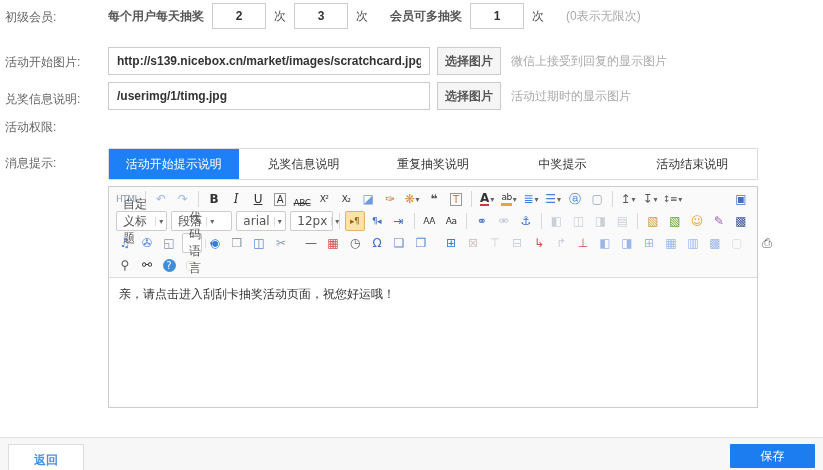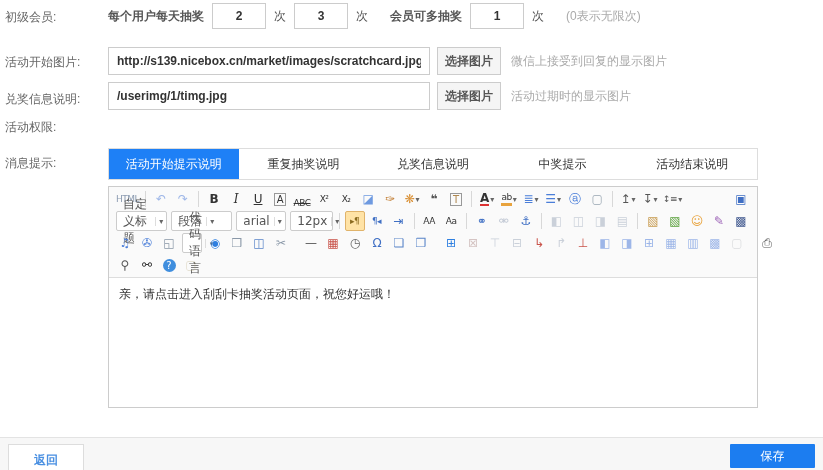--- a/index.html
+++ b/index.html
@@ -109,24 +109,24 @@
     <button class="pick-btn">选择图片</button>
     <span class="hint" style="margin-left:10px">活动过期时的显示图片</span>
   </div>
 
 
   <div class="tabbar">
       <div class="tab active">
         <span class="g">活动开始提示说明</span>
       </div>
       <div class="tab">
-        <span class="g">重复抽奖说明</span>
+        <span class="g">兑奖信息说明</span>
       </div>
       <div class="tab">
-        <span class="g">兑奖信息说明</span>
+        <span class="g">重复抽奖说明</span>
       </div>
       <div class="tab">
         <span class="g">中奖提示</span>
       </div>
       <div class="tab">
         <span class="g">活动结束说明</span>
       </div>
     </div>
 
   <div class="editor">

